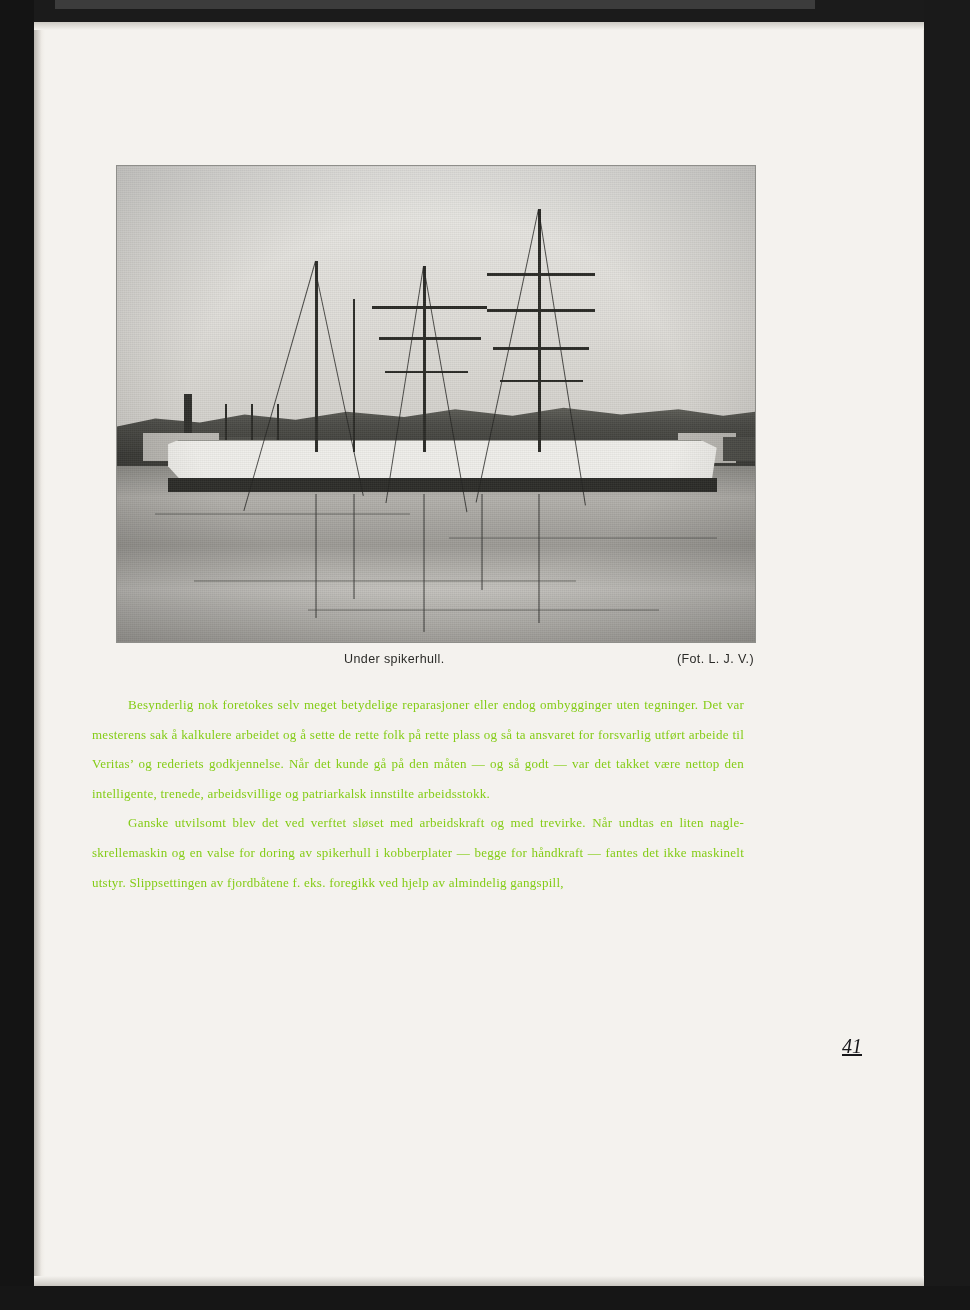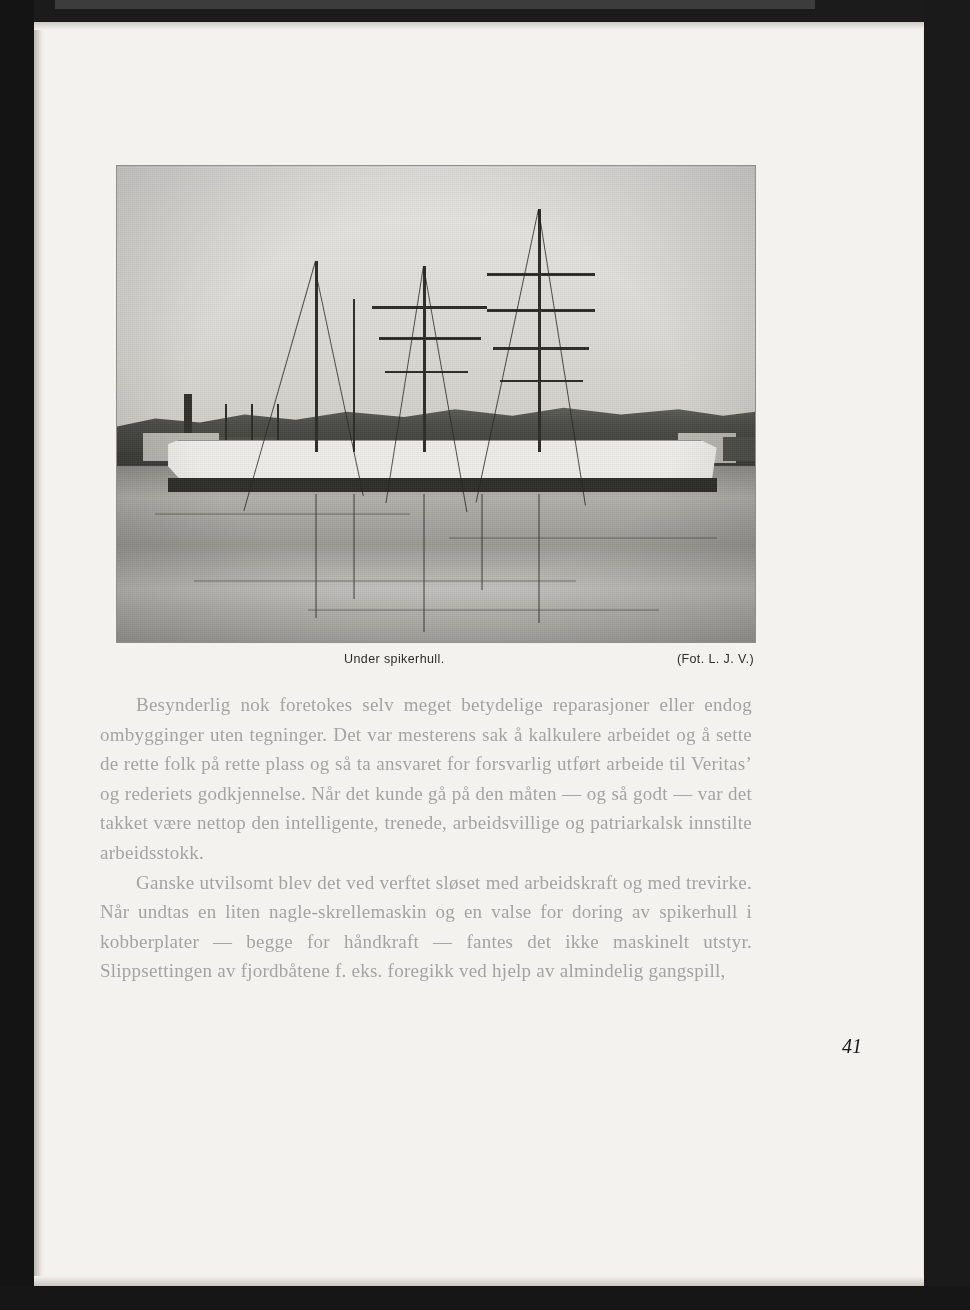--- a/index.html
+++ b/index.html
@@ -221,45 +221,46 @@
   .caption-credit {
     position: absolute;
     right: 2px;
     top: 0;
     white-space: nowrap;
   }
 
   
   .body-text {
     position: absolute;
-    left: 100px;
+    left: 92px;
     top: 690px;
     width: 652px;
-    color: #a3a3a3;
+    color: #84cc16;
     font-family: "Liberation Serif", serif;
-    font-size: 19px;
+    font-size: 13px;
     line-height: 29.6px;
     text-align: justify;
     text-justify: inter-word;
     letter-spacing: 0.25px;
   }
   .body-text p {
     margin: 0;
     text-indent: 36px;
   }
   .body-text p + p { margin-top: 0px; }
 
   .page-number {
     position: absolute;
     right: 108px;
     top: 1035px;
     font-family: "Liberation Serif", serif;
     font-style: italic;
     font-size: 20px;
     color: #17171a;
+    text-decoration: underline;
   }
 </style>
 </head>
 <body>
 
 <div class="scan">
 
   <div class="gutter-top">
     <div class="gutter-top-strip"></div>
   </div>

